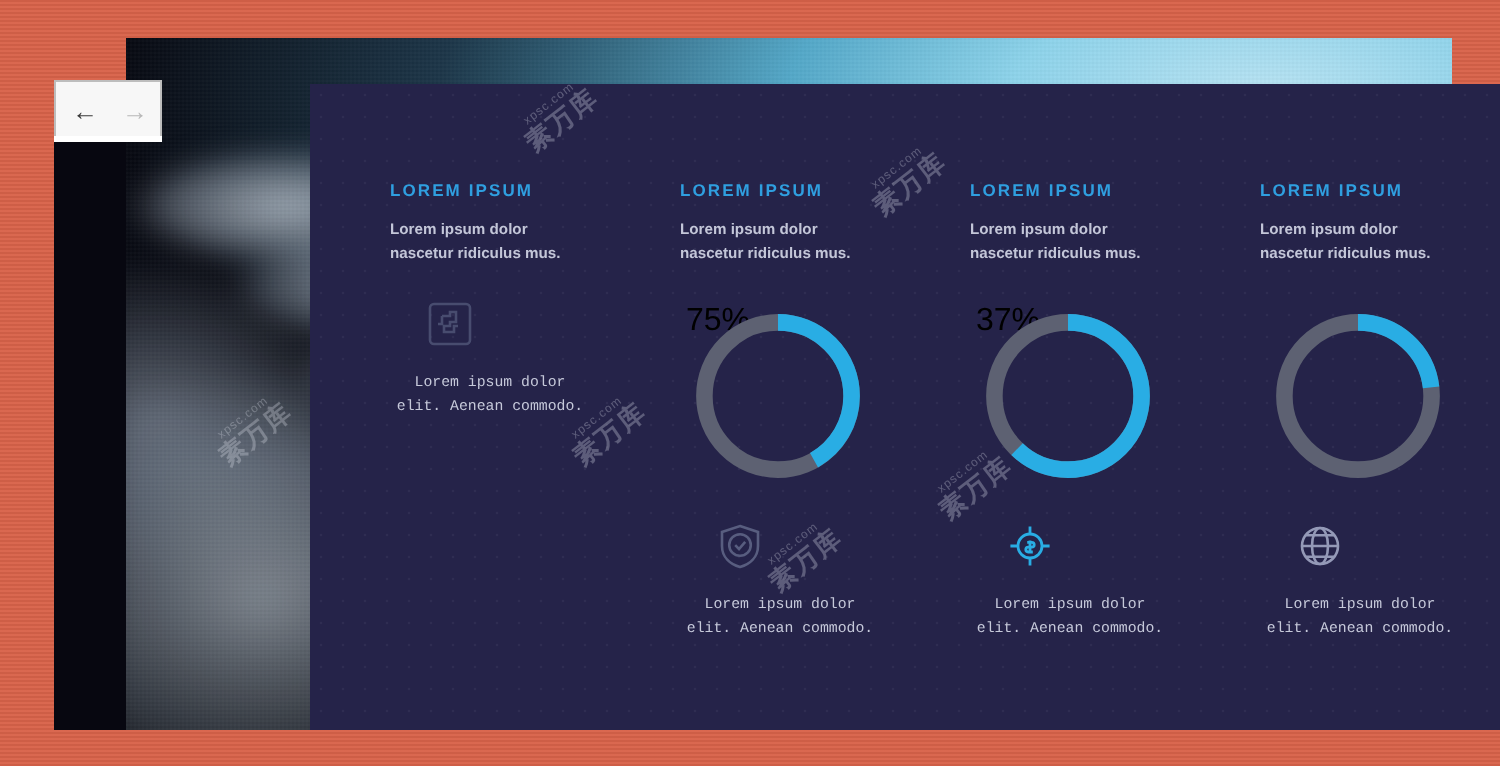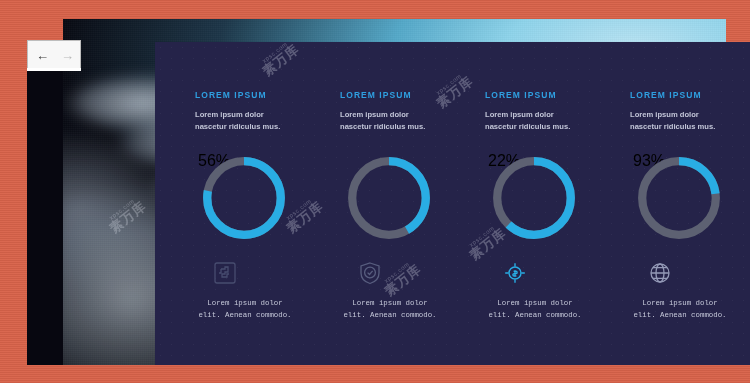--- a/index.html
+++ b/index.html
@@ -129,91 +129,82 @@
 </div>
 
 <div id="panel">
   <div class="dots"></div>
 
   <div id="cards">
 
     <div class="card">
       <div class="card-title">LOREM IPSUM</div>
       <div class="card-sub">Lorem ipsum dolor nascetur ridiculus mus.</div>
-      <div class="donut-wrap">
-        <svg class="donut" viewBox="0 0 100 100">
-          <circle cx="50" cy="50" r="40" fill="none" stroke="#5d6172" stroke-width="9"></circle>
-          <circle cx="50" cy="50" r="40" fill="none" stroke="#29ade4" stroke-width="9" stroke-linecap="butt" stroke-dasharray="196 251.3" transform="rotate(-90 50 50)"></circle>
-        </svg>
-        <div class="val">
-          <span>56</span><span class="pct">%</span>
-        </div>
-      </div>
       <div class="icon">
         <svg viewBox="0 0 26 26" fill="none" stroke="#4a4f72" stroke-width="1.3">
           <rect x="3" y="3" width="20" height="20" rx="2"></rect>
           <path d="M9 9h4v-2h3v5h-3v2h-3v3h5v-3h2"></path>
           <path d="M9 9v4h-2"></path>
         </svg>
       </div>
       <div class="card-cap">Lorem ipsum dolor elit. Aenean commodo.</div>
     </div>
 
     <div class="card">
       <div class="card-title">LOREM IPSUM</div>
       <div class="card-sub">Lorem ipsum dolor nascetur ridiculus mus.</div>
       <div class="donut-wrap">
         <svg class="donut" viewBox="0 0 100 100">
           <circle cx="50" cy="50" r="40" fill="none" stroke="#5d6172" stroke-width="9"></circle>
           <circle cx="50" cy="50" r="40" fill="none" stroke="#29ade4" stroke-width="9" stroke-linecap="butt" stroke-dasharray="105 251.3" transform="rotate(-90 50 50)"></circle>
         </svg>
+        <div class="val">
+          <span>75</span><span class="pct">%</span>
+        </div>
       </div>
       <div class="icon">
         <svg viewBox="0 0 26 26" fill="none" stroke="#5b6182" stroke-width="1.3">
           <path d="M13 3 L22 6 V13 C22 18.5 18 22 13 23.5 C8 22 4 18.5 4 13 V6 Z"></path>
           <circle cx="13" cy="12.5" r="5.4"></circle>
           <path d="M10.6 12.6 l1.9 1.9 3.1 -3.6"></path>
         </svg>
       </div>
       <div class="card-cap">Lorem ipsum dolor elit. Aenean commodo.</div>
     </div>
 
     <div class="card">
       <div class="card-title">LOREM IPSUM</div>
       <div class="card-sub">Lorem ipsum dolor nascetur ridiculus mus.</div>
       <div class="donut-wrap">
         <svg class="donut" viewBox="0 0 100 100">
           <circle cx="50" cy="50" r="40" fill="none" stroke="#5d6172" stroke-width="9"></circle>
           <circle cx="50" cy="50" r="40" fill="none" stroke="#29ade4" stroke-width="9" stroke-linecap="butt" stroke-dasharray="156 251.3" transform="rotate(-90 50 50)"></circle>
         </svg>
         <div class="val">
-          <span>22</span><span class="pct">%</span>
+          <span>37</span><span class="pct">%</span>
         </div>
       </div>
       <div class="icon blue">
         <svg viewBox="0 0 26 26" fill="none" stroke="#29ade4" stroke-width="1.4">
           <circle cx="13" cy="13" r="6"></circle>
           <path d="M13 10.2v5.6M11.6 11.2h2.3a1.2 1.2 0 0 1 0 2.4h-1.8a1.2 1.2 0 0 0 0 2.4h2.3"></path>
           <path d="M13 3.2v3.4M13 19.4v3.4M3.2 13h3.4M19.4 13h3.4"></path>
         </svg>
       </div>
       <div class="card-cap">Lorem ipsum dolor elit. Aenean commodo.</div>
     </div>
 
     <div class="card">
       <div class="card-title">LOREM IPSUM</div>
       <div class="card-sub">Lorem ipsum dolor nascetur ridiculus mus.</div>
       <div class="donut-wrap">
         <svg class="donut" viewBox="0 0 100 100">
           <circle cx="50" cy="50" r="40" fill="none" stroke="#5d6172" stroke-width="9"></circle>
           <circle cx="50" cy="50" r="40" fill="none" stroke="#29ade4" stroke-width="9" stroke-linecap="butt" stroke-dasharray="58 251.3" transform="rotate(-90 50 50)"></circle>
         </svg>
-        <div class="val">
-          <span>93</span><span class="pct">%</span>
-        </div>
       </div>
       <div class="icon">
         <svg viewBox="0 0 26 26" fill="none" stroke="#9aa0bd" stroke-width="1.3">
           <circle cx="13" cy="13" r="9"></circle>
           <ellipse cx="13" cy="13" rx="4" ry="9"></ellipse>
           <path d="M4 13h18M5.8 7.6h14.4M5.8 18.4h14.4"></path>
         </svg>
       </div>
       <div class="card-cap">Lorem ipsum dolor elit. Aenean commodo.</div>
     </div>

